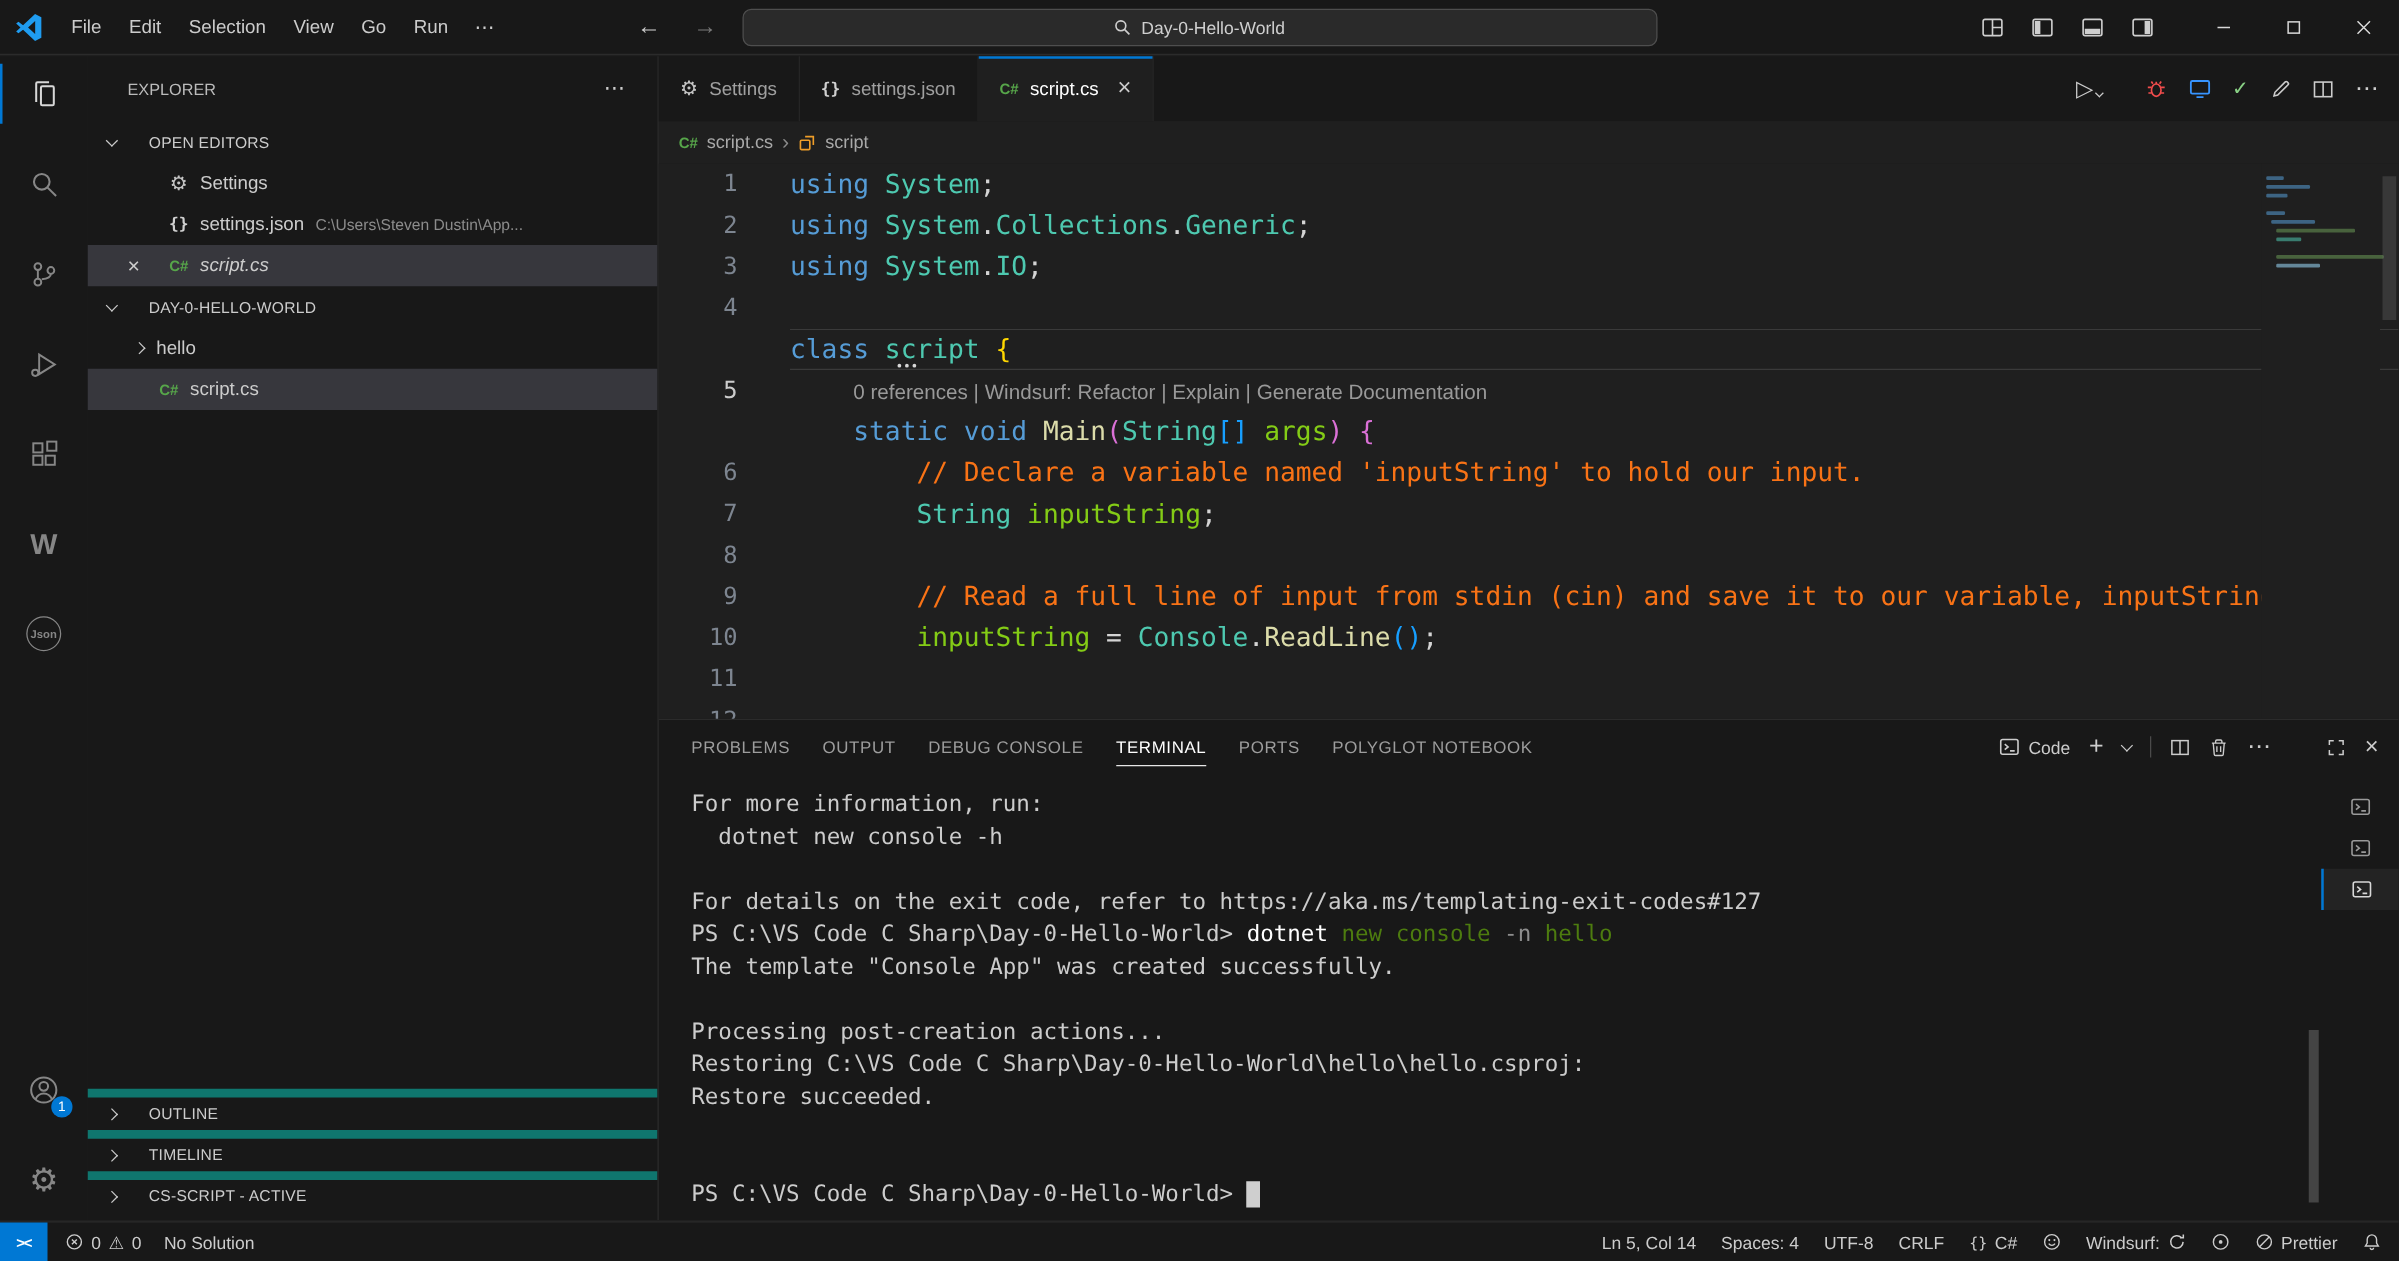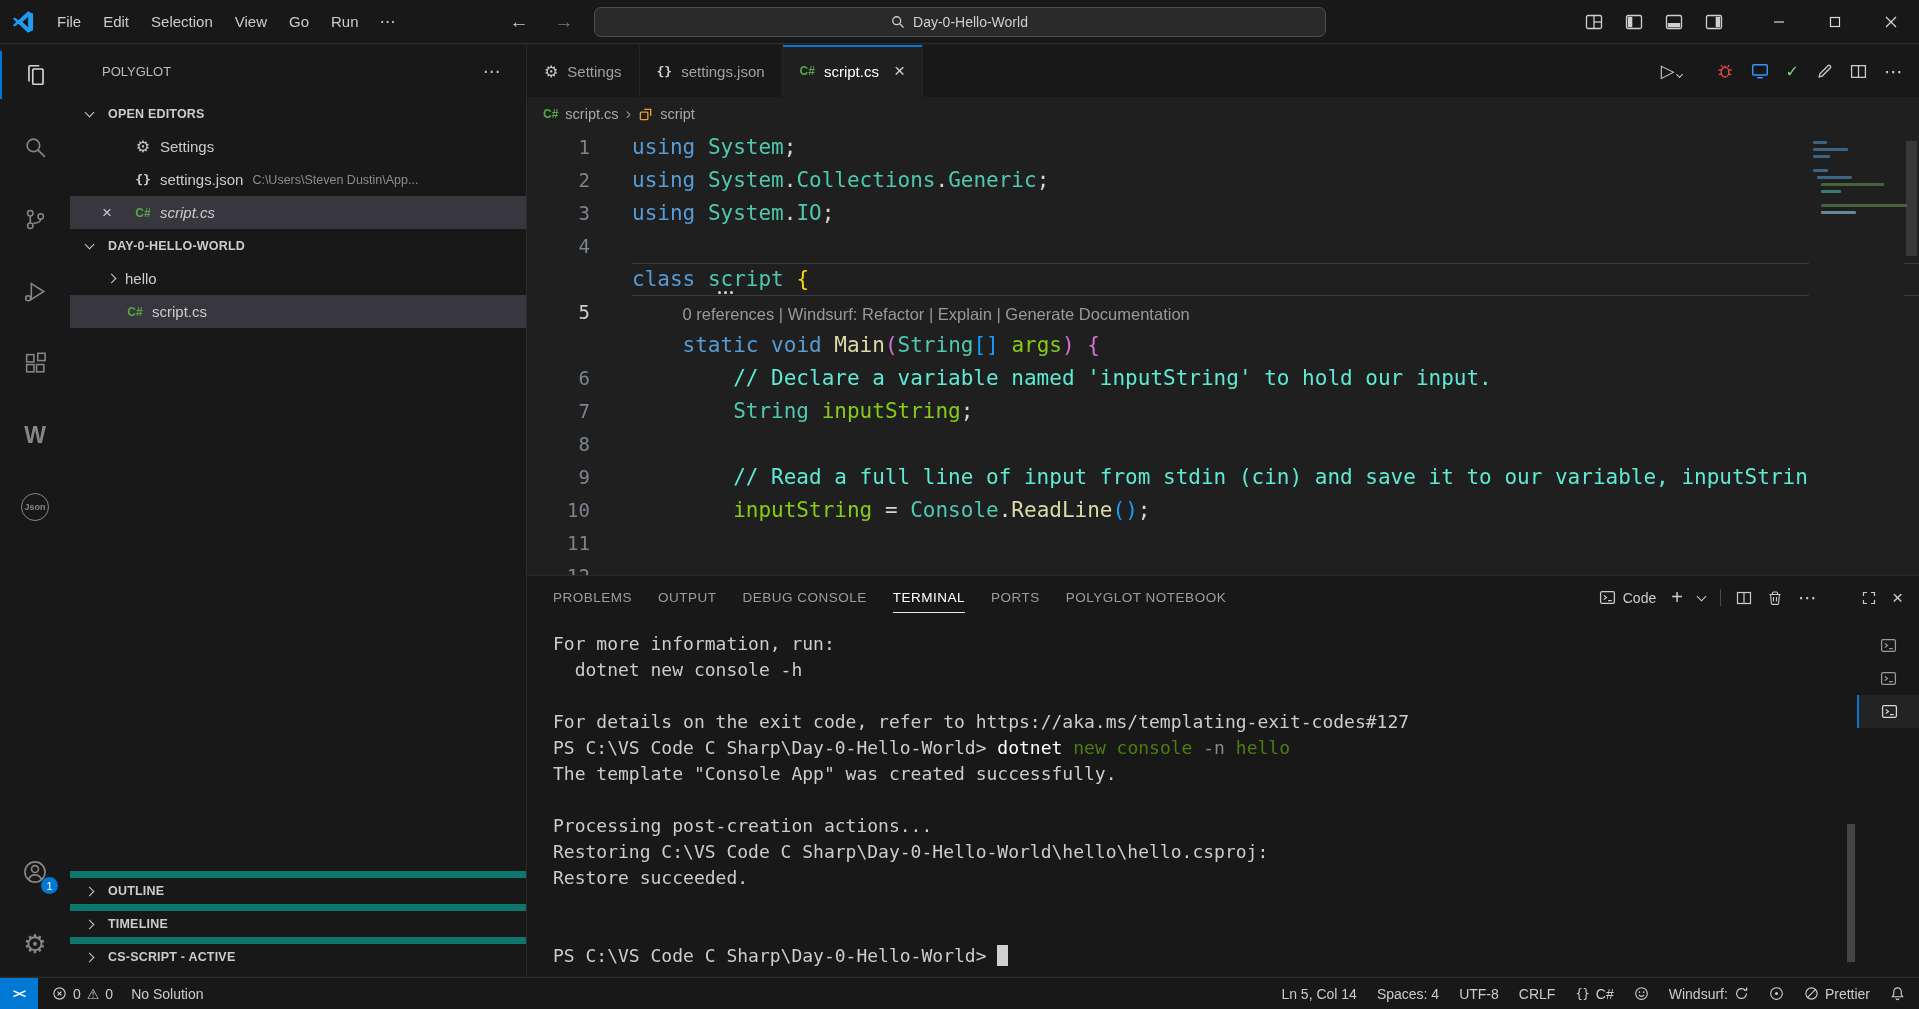--- a/index.html
+++ b/index.html
@@ -50,22 +50,22 @@
   .ab-spacer{flex:1}
   .ab-gear{font-size:26px;line-height:1}
   .badge{position:absolute;right:12px;bottom:2px;min-width:17px;height:17px;border-radius:9px;
     background:var(--accent);color:#fff;font-size:11px;display:flex;align-items:center;justify-content:center}
 
   
   .sidebar{width:457px;background:var(--chrome);border-right:1px solid var(--border);position:relative;
     flex-shrink:0;overflow:hidden}
   .sidebar-title{height:52px;display:flex;align-items:center;padding:0 26px 0 32px;font-size:13px;color:#bbbbbb}
   .sidebar-title .more{margin-left:auto;font-size:17px;color:#cccccc}
-  .section-header{height:33px;display:flex;align-items:center;gap:15px;padding-left:16px;
-    font-size:12.5px;font-weight:bold;color:#cccccc;letter-spacing:.2px}
+  .section-header{height:33px;display:flex;align-items:center;gap:26px;padding-left:16px;
+    font-size:12.5px;font-weight:normal;color:#cccccc;letter-spacing:.2px}
   .row{height:33px;display:flex;align-items:center;font-size:15px;color:#cccccc;position:relative;white-space:nowrap}
   .row.active-row{background:var(--sel)}
   .row-icon{width:18px;display:flex;justify-content:center;margin-right:8px;flex-shrink:0}
   .icon-gear-sm{font-size:16px;color:#c5c5c5}
   .icon-json{font-family:"DejaVu Sans Mono",monospace;font-size:13px;font-weight:bold;color:#d0d0d0}
   .icon-cs{font-size:12px;font-weight:bold;color:var(--cs-green)}
   .row-desc{color:#8c8c8c;font-size:12.5px;margin-left:9px;overflow:hidden;text-overflow:ellipsis}
   .row-close{position:absolute;left:32px;font-size:17px;color:#cccccc}
   .italic{font-style:italic}
   .chev{display:inline-block;width:7px;height:7px;border-right:1.6px solid #cccccc;border-bottom:1.6px solid #cccccc}
@@ -100,21 +100,21 @@
   .g-active{color:#cccccc}
   .code-content{flex:1;min-width:0;font-family:"DejaVu Sans Mono","Liberation Mono",monospace;
     font-size:21px;color:#d4d4d4}
   .code-line{height:33px;line-height:33px;white-space:pre;position:relative}
   .code-line.current{box-shadow:inset 0 1px 0 rgba(255,255,255,.12),inset 0 -1px 0 rgba(255,255,255,.12)}
   .codelens{height:33px;line-height:37px;font-family:"Liberation Sans","DejaVu Sans",sans-serif;
     font-size:16.5px;color:#999999;white-space:pre}
   .hint-dots{position:absolute;bottom:2px;display:flex;gap:3px}
   .hint-dots i{width:3px;height:3px;background:#d7d7d7;border-radius:50%}
   .tk-kw{color:#569cd6}.tk-ty{color:#4ec9b0}.tk-fn{color:#dcdcaa}.tk-va{color:#84cc16}
-  .tk-cm{color:#5eead4}.tk-pl{color:#d4d4d4}.tk-b1{color:#ffd700}.tk-b2{color:#da70d6}.tk-b3{color:#179fff}
+  .tk-cm{color:#f97316}.tk-pl{color:#d4d4d4}.tk-b1{color:#ffd700}.tk-b2{color:#da70d6}.tk-b3{color:#179fff}
   .minimap{position:absolute;top:0;bottom:0;right:15px;width:95px;background:var(--editor);padding-top:10px}
   .mm-bar{height:3px;border-radius:1px;opacity:.55;margin-bottom:4px}
   .mm-gap{height:7px}
   .editor-scrollbar{position:absolute;top:0;bottom:0;right:0;width:15px}
   .editor-scrollbar .thumb{position:absolute;top:10px;left:2px;right:2px;height:115px;background:rgba(121,121,121,.28)}
 
   
   .panel{flex:1;background:var(--chrome);border-top:1px solid var(--border);display:flex;flex-direction:column;min-height:0}
   .panel-header{height:43px;display:flex;align-items:center;padding:0 16px 0 26px;flex-shrink:0}
   .panel-tabs{display:flex;gap:26px;font-size:13.5px;letter-spacing:.5px;color:var(--dim);height:100%}
@@ -274,21 +274,21 @@
         </svg>
         <span class="badge">1</span>
       </div>
       <div class="ab-item" style="margin-bottom:8px">
         <span class="ab-gear">⚙</span>
       </div>
     </div>
 
     <div class="sidebar">
       <div class="sidebar-title">
-        <span>POLYGLOT</span>
+        <span>EXPLORER</span>
         <span class="more">⋯</span>
       </div>
 
       <div class="section-header">
         <span class="chev down"></span>
         <span>OPEN EDITORS</span>
       </div>
 
       <div class="row" style="padding-left:64px">
         <span class="row-icon icon-gear-sm">⚙</span>

